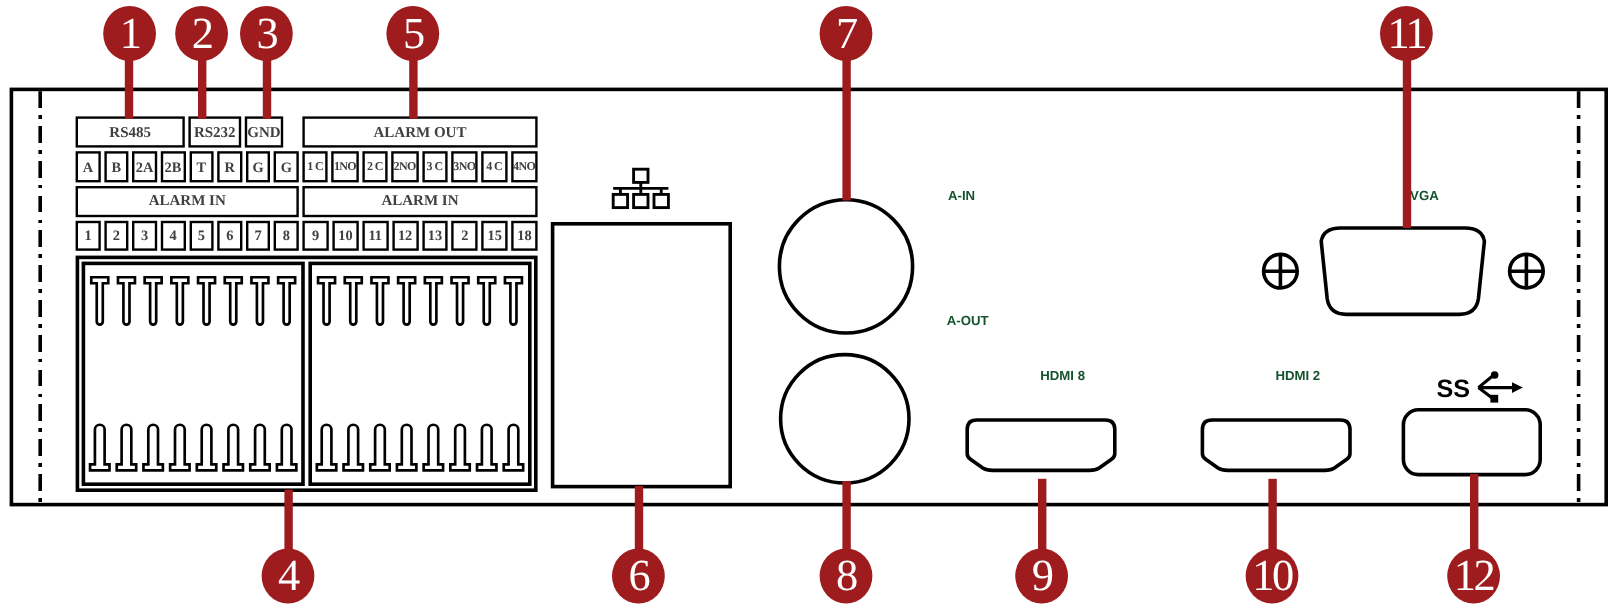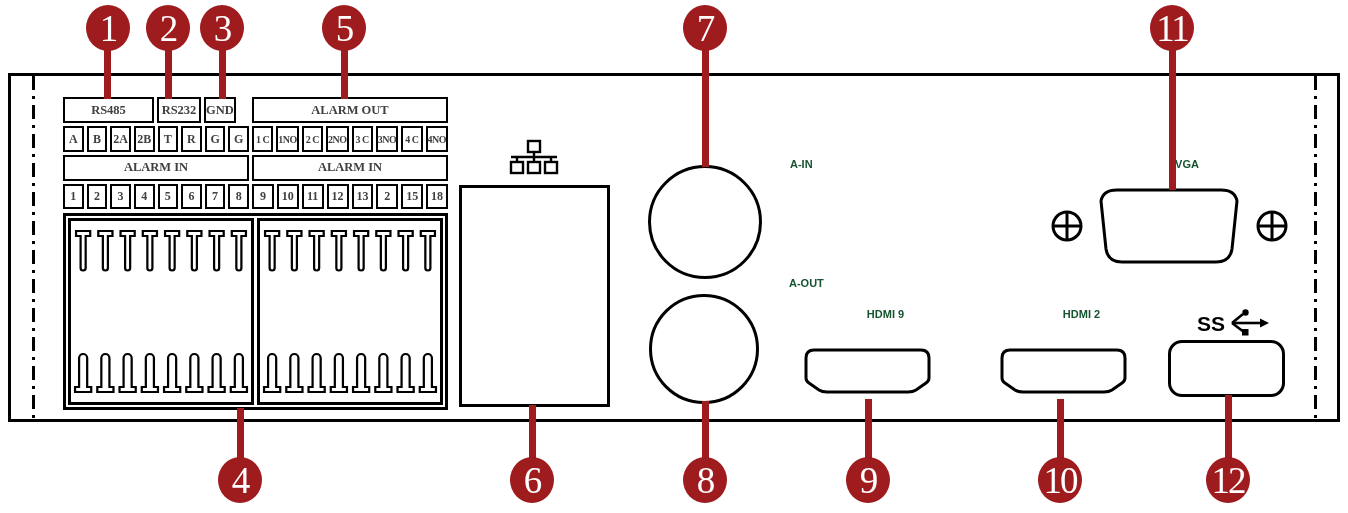--- a/index.html
+++ b/index.html
@@ -171,23 +171,23 @@
       <rect x="7" y="23" width="12" height="11"></rect>
         <rect x="24" y="23" width="12" height="11"></rect>
         <rect x="41" y="23" width="12" height="11"></rect>
     </g>
   </svg>
   <div class="abs panel" style="left:459px;top:185px;width:151px;height:222px;"></div>
 
   <div class="abs jack" style="left:648px;top:165px;width:114px;height:114px;"></div>
   <div class="abs jack" style="left:649px;top:294px;width:110px;height:110px;"></div>
   <div class="abs portlabel" style="left:772px;top:158px;">A-IN</div>
-  <div class="abs portlabel" style="left:771px;top:277px;">A-OUT</div>
-
-  <div class="abs portlabel centerlabel" style="left:803px;top:308px;width:129px;">HDMI 9</div>
+  <div class="abs portlabel" style="left:771px;top:262px;">A-OUT</div>
+
+  <div class="abs portlabel centerlabel" style="left:803px;top:308px;width:129px;">HDMI 8</div>
   <svg class="abs" style="left:803px;top:348px;" width="129" height="54" viewBox="0 0 129 54">
     <path class="ln" stroke-width="3" fill="#fff" d="M11,2 H118 Q126,2 126,10 V30 Q126,33 123,35 L113,42 Q110,44 105,44 H24 Q19,44 16,42 L6,35 Q3,33 3,30 V10 Q3,2 11,2 Z"></path>
   </svg>
 
   <div class="abs portlabel centerlabel" style="left:999px;top:308px;width:129px;">HDMI 2</div>
   <svg class="abs" style="left:999px;top:348px;" width="129" height="54" viewBox="0 0 129 54">
     <path class="ln" stroke-width="3" fill="#fff" d="M11,2 H118 Q126,2 126,10 V30 Q126,33 123,35 L113,42 Q110,44 105,44 H24 Q19,44 16,42 L6,35 Q3,33 3,30 V10 Q3,2 11,2 Z"></path>
   </svg>
 
   <div class="abs portlabel centerlabel" style="left:1095px;top:158px;width:148px;z-index:2;">VGA</div>

